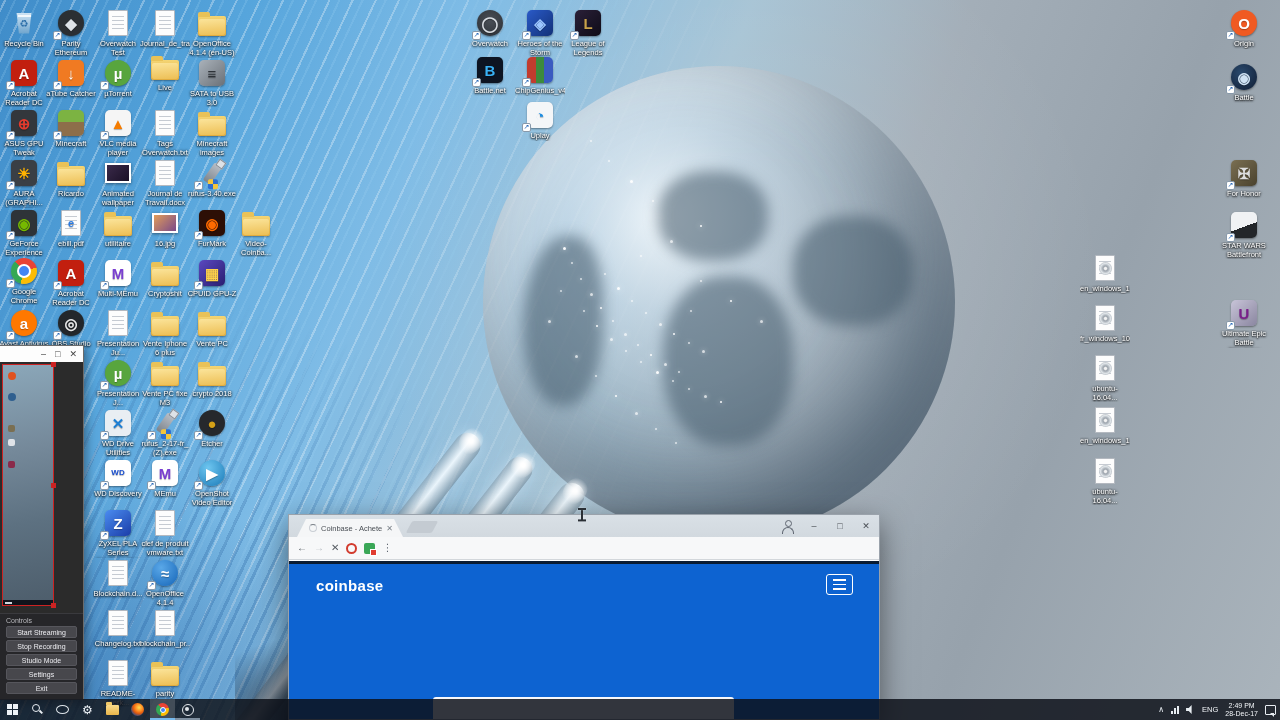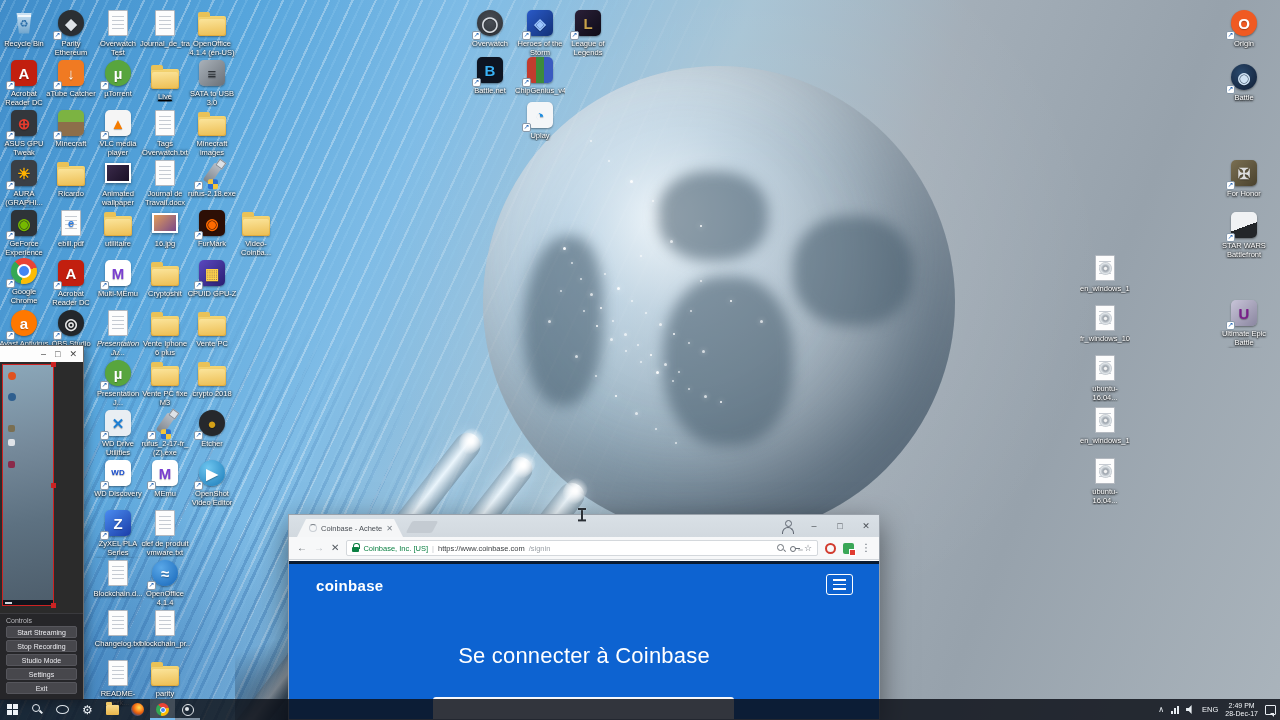--- a/index.html
+++ b/index.html
@@ -395,21 +395,21 @@
       </div>
       <div class="dicon" style="left: 93px; top: 258px;">
         <div class="ic">
           <span class="shape tile" style="background:#ffffff">
             <span class="g" style="color:#7a3fd1">M</span>
           </span>
           <span class="sc"></span>
         </div>
         <div class="lbl">Multi-MEmu</div>
       </div>
-      <div class="dicon" style="left: 93px; top: 308px; font-style: italic;">
+      <div class="dicon" style="left: 93px; top: 308px;">
         <div class="ic">
           <span class="shape fileS"></span>
         </div>
         <div class="lbl">Presentation Ju...</div>
       </div>
       <div class="dicon" style="left: 93px; top: 358px;">
         <div class="ic">
           <span class="shape ball" style="background:#58a53e">
             <span class="g" style="color:#ffffff">µ</span>
           </span>
@@ -461,21 +461,21 @@
           <span class="shape fileS"></span>
         </div>
         <div class="lbl">README-merk...</div>
       </div>
       <div class="dicon" style="left: 140px; top: 8px;">
         <div class="ic">
           <span class="shape fileS"></span>
         </div>
         <div class="lbl">Journal_de_trav...</div>
       </div>
-      <div class="dicon" style="left: 140px; top: 61px; text-decoration: underline;">
+      <div class="dicon" style="left: 140px; top: 52px;">
         <div class="ic">
           <span class="shape folderS"></span>
         </div>
         <div class="lbl">Live</div>
       </div>
       <div class="dicon" style="left: 140px; top: 108px;">
         <div class="ic">
           <span class="shape fileS"></span>
         </div>
         <div class="lbl">Tags Overwatch.txt</div>
@@ -571,21 +571,21 @@
         <div class="ic">
           <span class="shape folderS"></span>
         </div>
         <div class="lbl">Minecraft images</div>
       </div>
       <div class="dicon" style="left: 187px; top: 158px;">
         <div class="ic">
           <span class="shape usbS"></span>
           <span class="sc"></span>
         </div>
-        <div class="lbl">rufus-2.18.exe</div>
+        <div class="lbl">rufus-3.40.exe</div>
       </div>
       <div class="dicon" style="left: 187px; top: 208px;">
         <div class="ic">
           <span class="shape tile" style="background:#2d0f06">
             <span class="g" style="color:#ff6a00">◉</span>
           </span>
           <span class="sc"></span>
         </div>
         <div class="lbl">FurMark</div>
       </div>
@@ -804,43 +804,32 @@
         <span class="person"></span>
         <span class="wb">–</span>
         <span class="wb">□</span>
         <span class="wb">✕</span>
       </div>
     </div>
     <div class="bw-toolbar">
       <span class="nav">←</span>
       <span class="nav fwd">→</span>
       <span class="nav">✕</span>
-      <div class="omni">
-        <span class="lock"></span>
-        <span class="sec">Coinbase, Inc. [US]</span>
-        <span class="sep">|</span>
-        <span class="host">https://www.coinbase.com</span>
-        <span class="path">/signin</span>
-        <span class="mag"></span>
-        <span class="keyi"></span>
-        <span class="star">☆</span>
-      </div>
       <span class="ext-red"></span>
       <span class="ext-green"></span>
       <span class="menu3">⋮</span>
     </div>
     <div class="bw-page" style="background: rgb(13, 99, 209);">
       <div class="pg-darkstrip" style="background: rgb(10, 28, 51);"></div>
       <div class="cb-logo">coinbase</div>
       <div class="hamb">
           <i></i>
           <i></i>
           <i></i>
         </div>
-      <div class="cb-heading">Se connecter à Coinbase</div>
       <div class="signin-card"></div>
     </div>
   </div>
 
   <div class="cursor"></div>
 
   <div class="taskbar">
     <div class="tb-btn">
         <span class="winlogo">
           <i></i>

